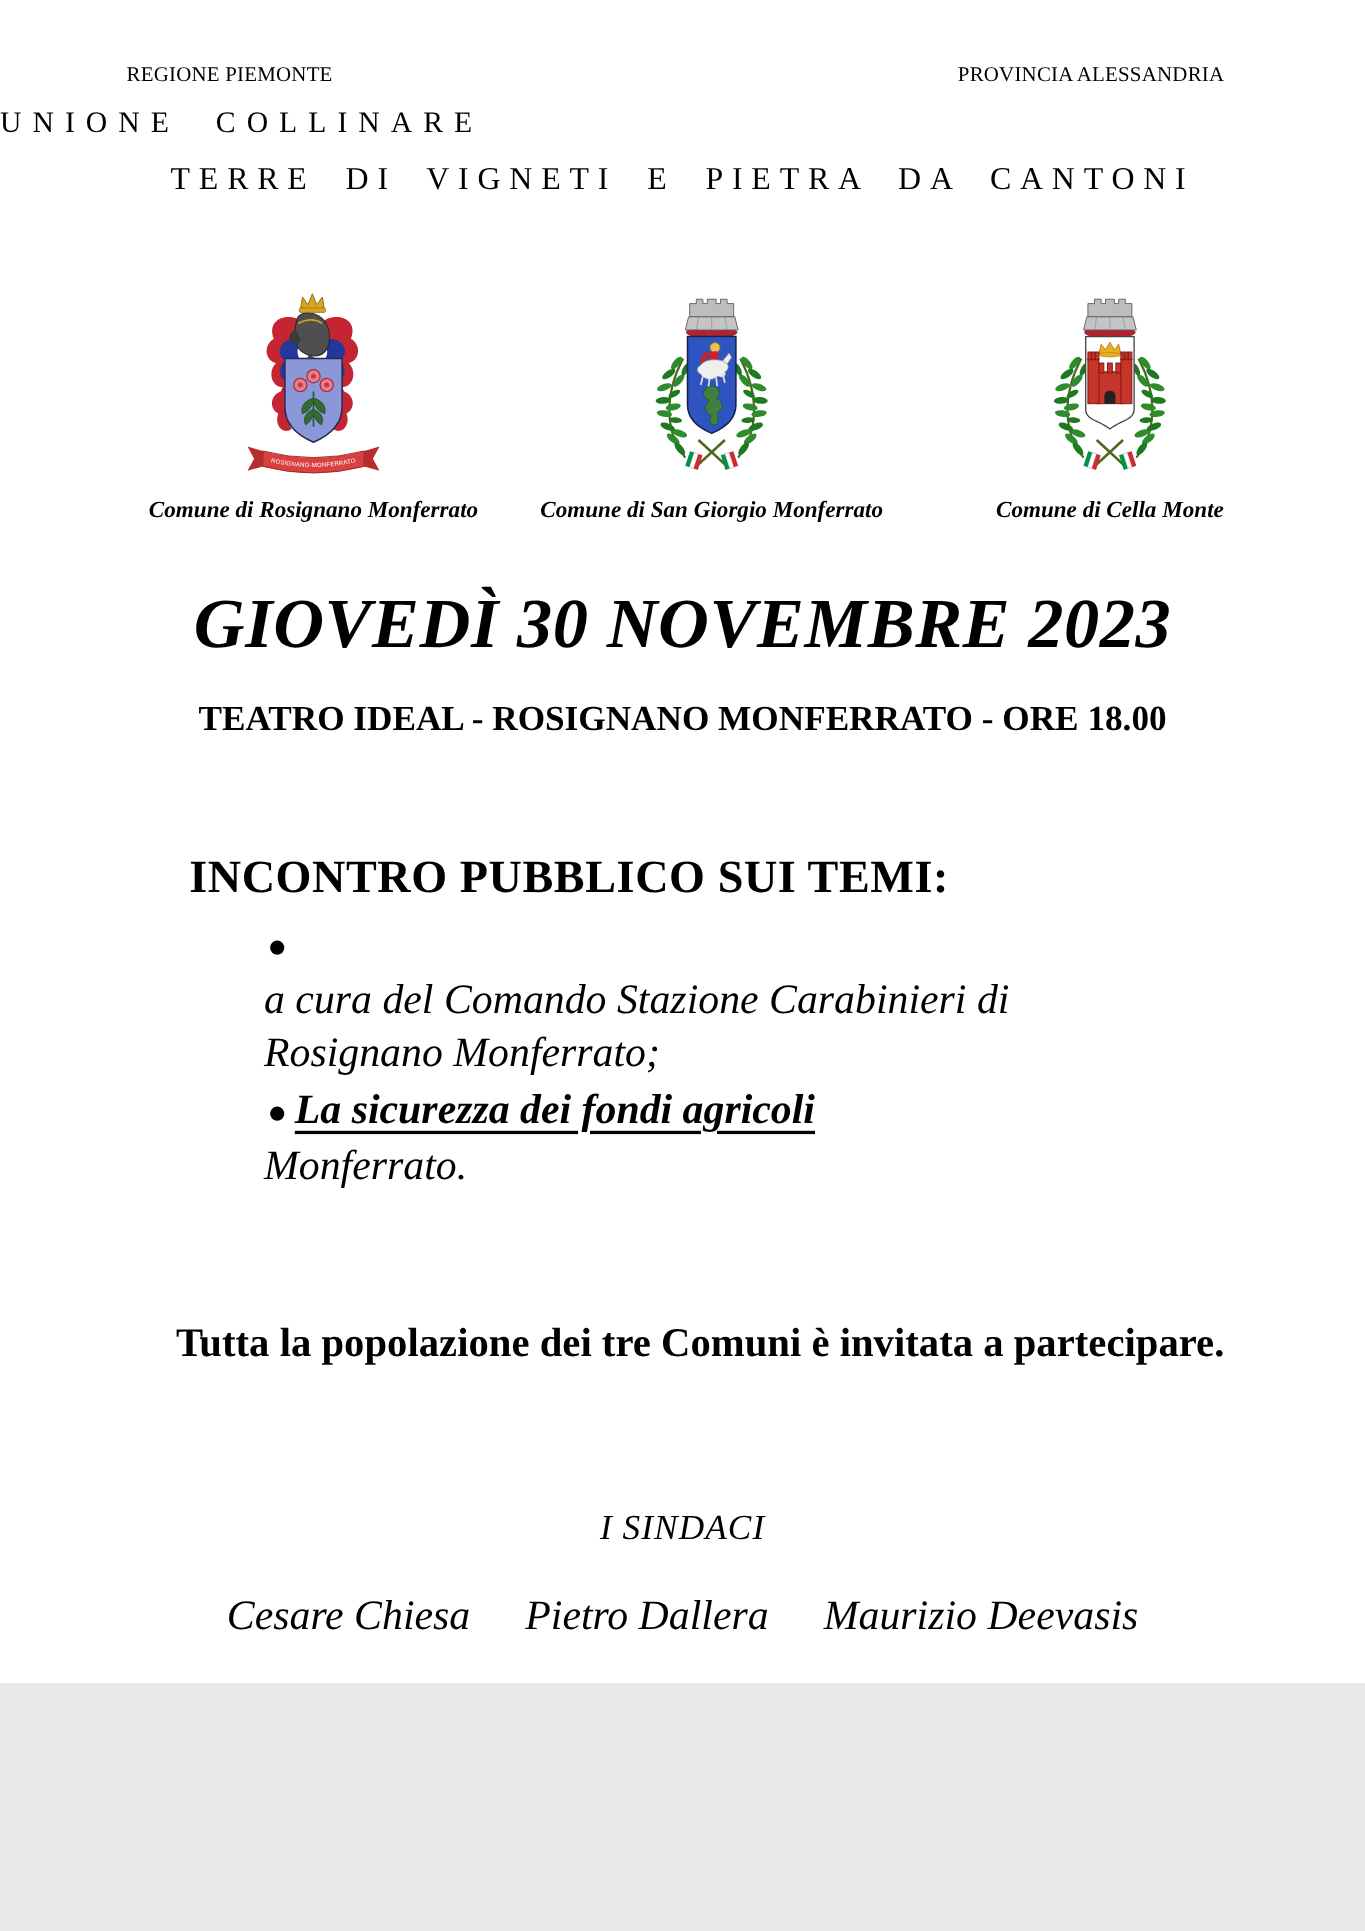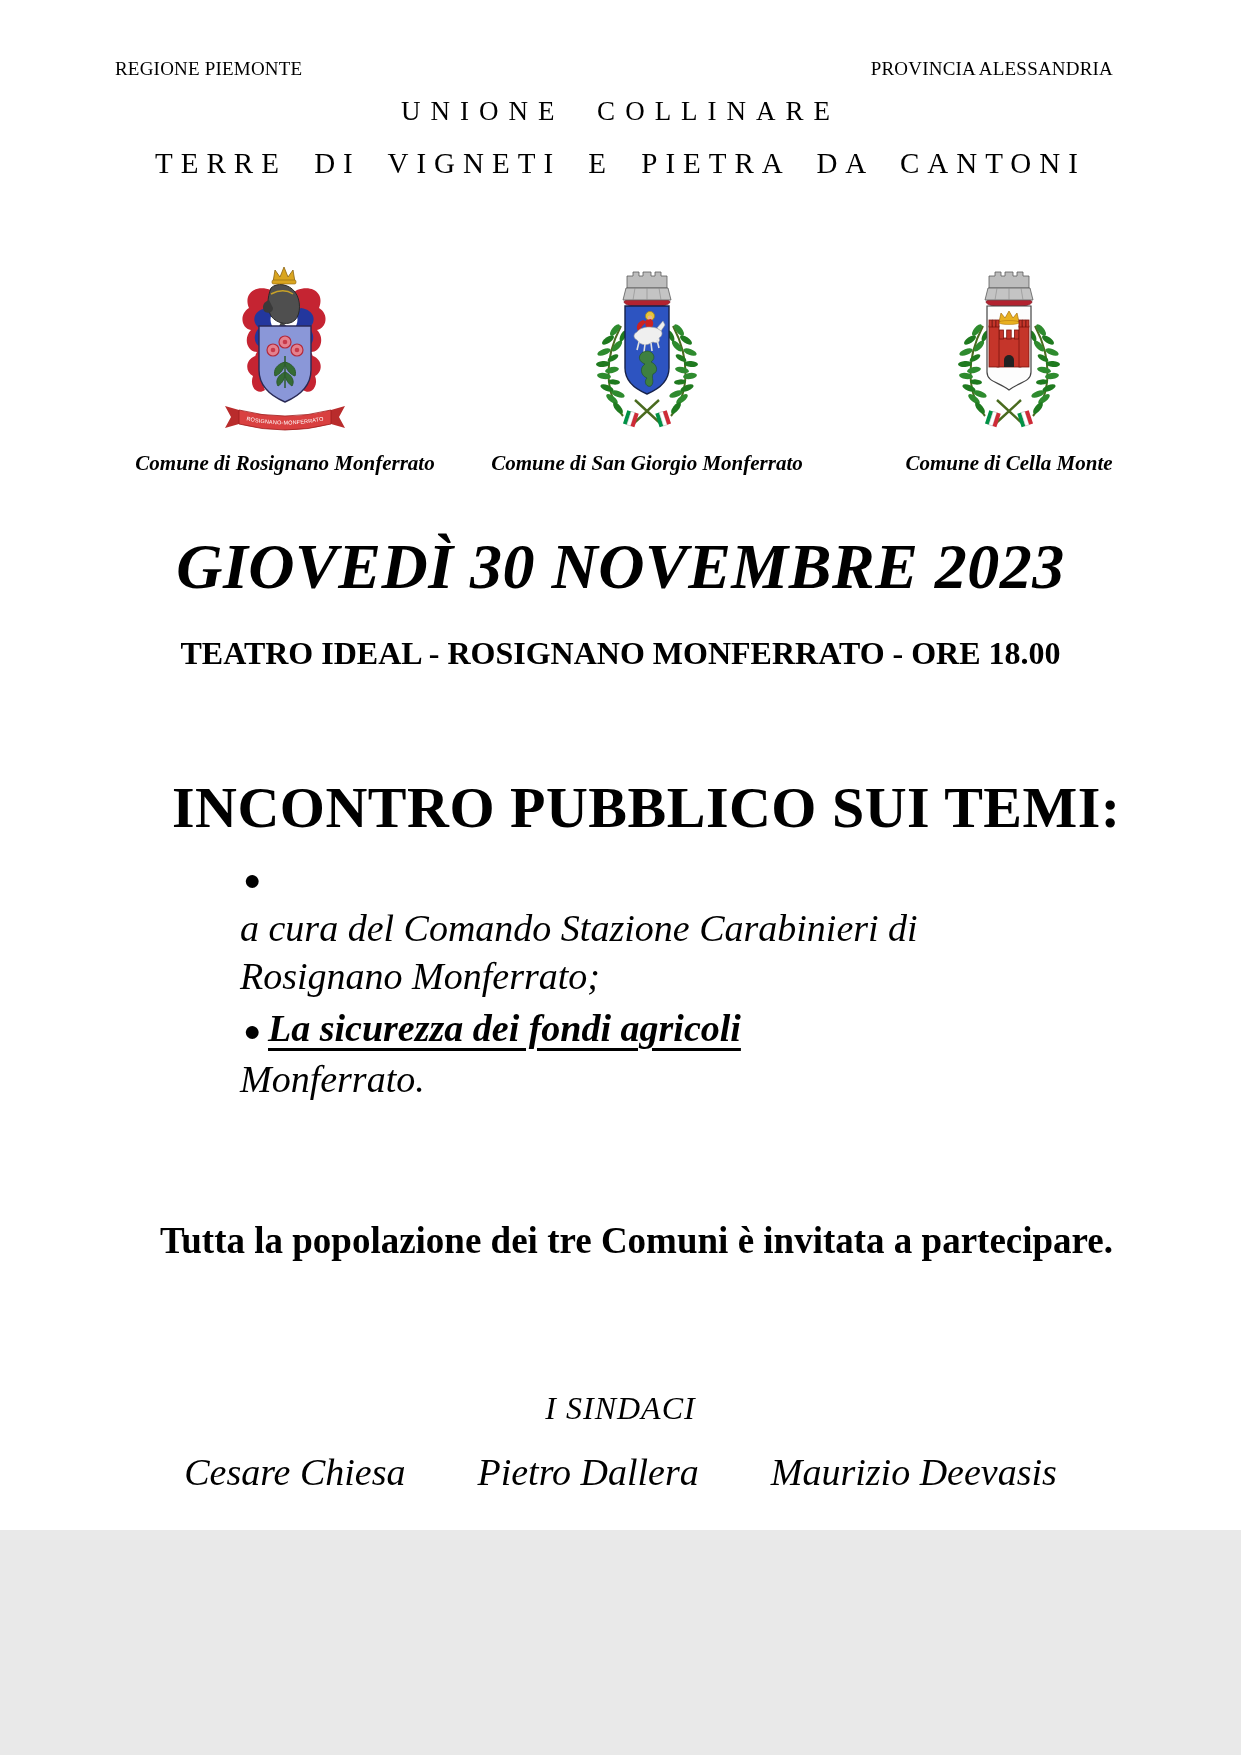--- a/index.html
+++ b/index.html
@@ -8,21 +8,21 @@
     width:1241px; height:1530px; margin:0 auto; background:#ffffff;
     font-family:"Liberation Serif", serif; color:#000; overflow:hidden; position:relative;
   }
   
   .top-row {
     display:flex; justify-content:space-between;
     padding:58px 128px 0 115px;
     font-size:19px; line-height:1.15; letter-spacing:0.2px;
   }
   .union-line1 {
-    margin-top:16px; text-align:center;
+    margin-top:16px; 
     font-size:27px; line-height:1.15; letter-spacing:10px; word-spacing:16px;
   }
   .union-line2 {
     margin-top:20px; text-align:center;
     font-size:29px; line-height:1.15; letter-spacing:8px; word-spacing:12px;
   }
   
   .crest-row {
     margin-top:84px;
     display:flex; justify-content:flex-start; gap:32px; padding-left:120px;
@@ -36,21 +36,21 @@
   h1.date-title {
     margin-top:54px; text-align:center;
     font-size:64px; font-weight:bold; font-style:italic; line-height:1.2; letter-spacing:0.5px;
   }
   h2.venue-line {
     margin-top:28px; text-align:center;
     font-size:32px; font-weight:bold; line-height:1.2;
   }
   h3.meeting-title {
     margin:100px 0 0 172px; text-align:left;
-    font-size:58px; font-weight:bold; line-height:1.2; letter-spacing:0.5px;
+    font-size:42px; font-weight:bold; line-height:1.2; letter-spacing:0.5px;
   }
   
   ul.topics { list-style:none; margin:14px 0 0 243px; }
   li.topic + li.topic { margin-top:4px; }
   .topic-line { display:flex; align-items:baseline; }
   .bullet { flex:0 0 25px; font-size:30px; line-height:48px; }
   .topic-title {
     font-size:38px; font-weight:bold; font-style:italic; line-height:48px;
     text-decoration:underline; text-decoration-thickness:3px; text-underline-offset:7px;
   }
@@ -59,21 +59,21 @@
   
   .invitation {
     margin-top:116px; text-align:center;
     font-size:37px; font-weight:bold; line-height:1.2;margin-left:32px;
   }
   .sindaci-heading {
     margin-top:126px; text-align:center;
     font-size:32px; font-style:italic; line-height:1.15; letter-spacing:1px;
   }
   .sindaci-names {
-    margin-top:24px; display:flex; justify-content:center; gap:72px;
+    margin-top:40px; display:flex; justify-content:center; gap:50px;
     font-size:38px; font-style:italic; line-height:1.2;
   }
   
   svg text { font-family:"Liberation Sans", sans-serif; }
 </style>
 </head>
 <body>
 
 <div class="page">
 

